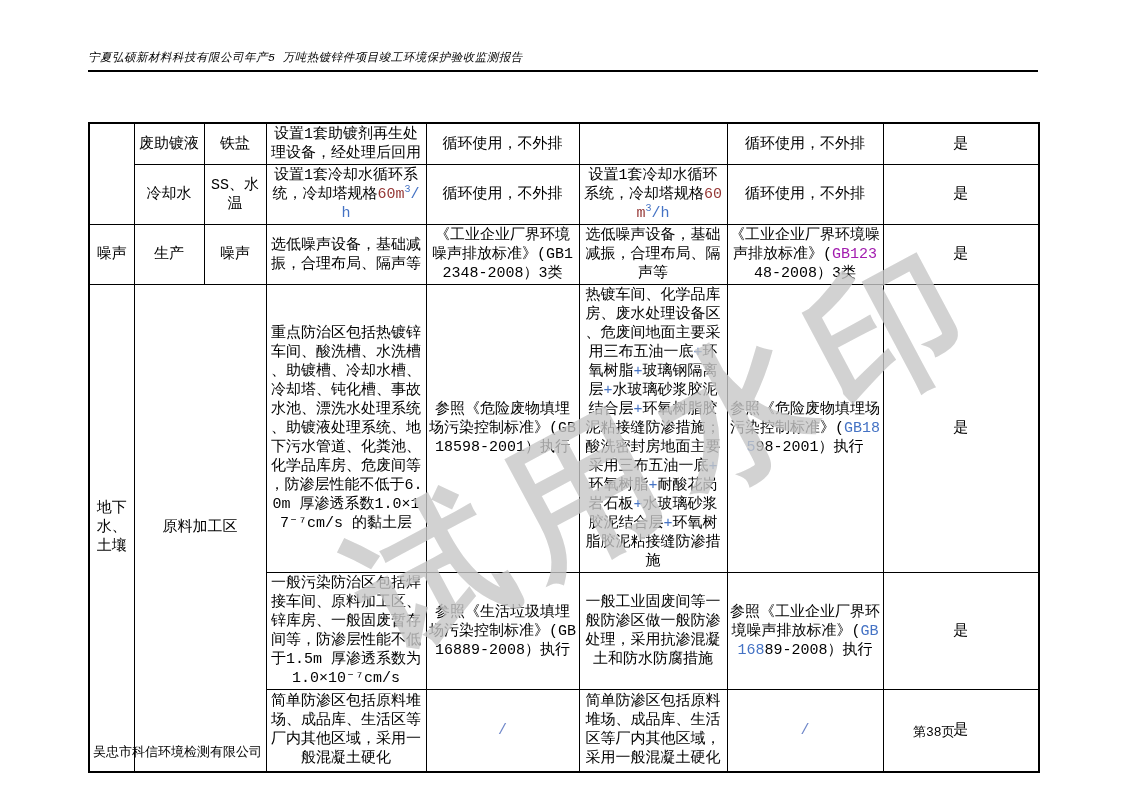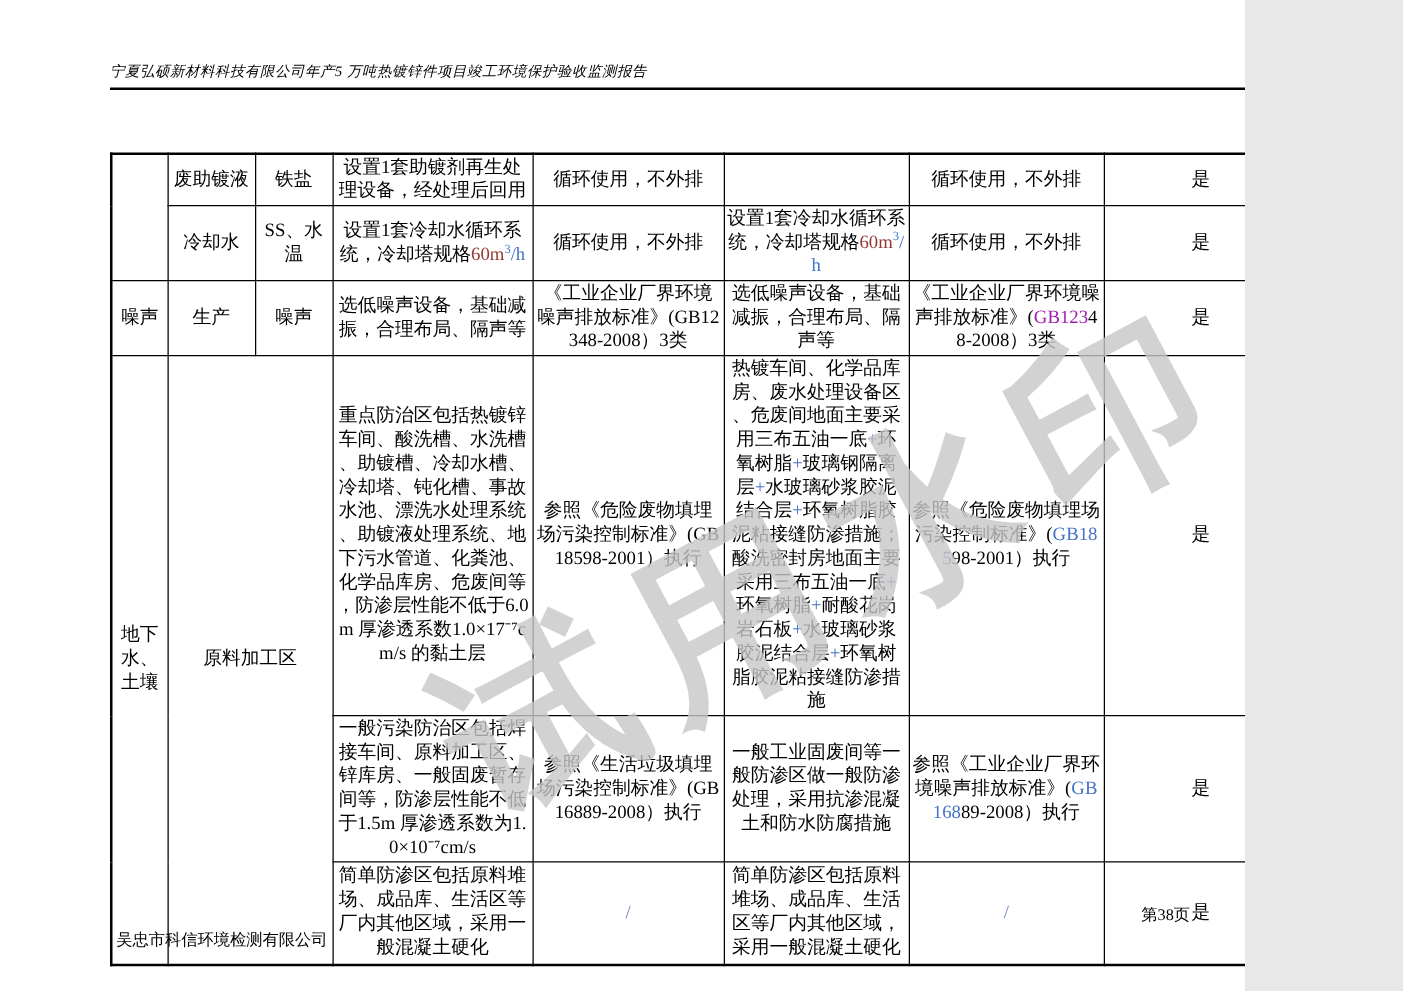--- a/index.html
+++ b/index.html
@@ -1,21 +1,21 @@
 <!DOCTYPE html>
 <html><head>
 <meta charset="utf-8">
 <style>
   html,body{margin:0;padding:0;background:#e8e8e8;}
   .page{
     position:relative;
-    width:996px;height:793px;
+    width:1122px;height:793px;
     background:#ffffff;
     overflow:hidden;
-    font-family:Liberation Serif, serif;
+    font-family:Liberation Mono, monospace;
     color:#000;
   }
   
   .hdr{
     position:absolute;left:88px;top:50px;width:950px;
     border-bottom:2px solid #000;
     padding-bottom:5px;
     font-size:11.5px;font-style:italic;
     letter-spacing:0.5px;
     white-space:nowrap;

